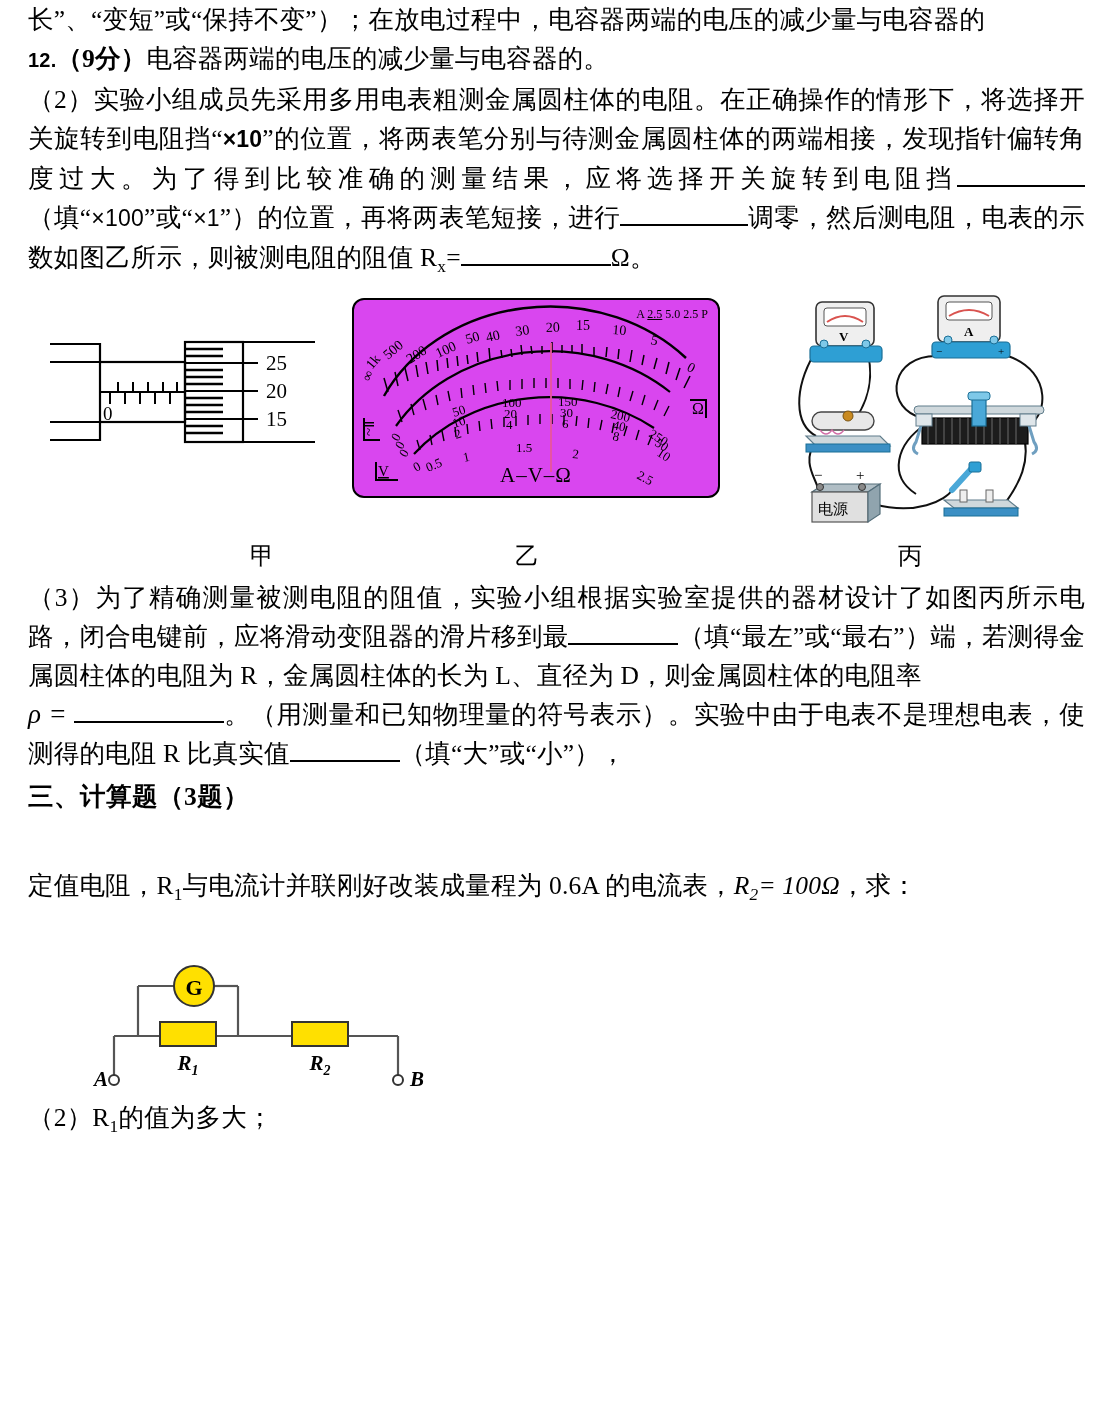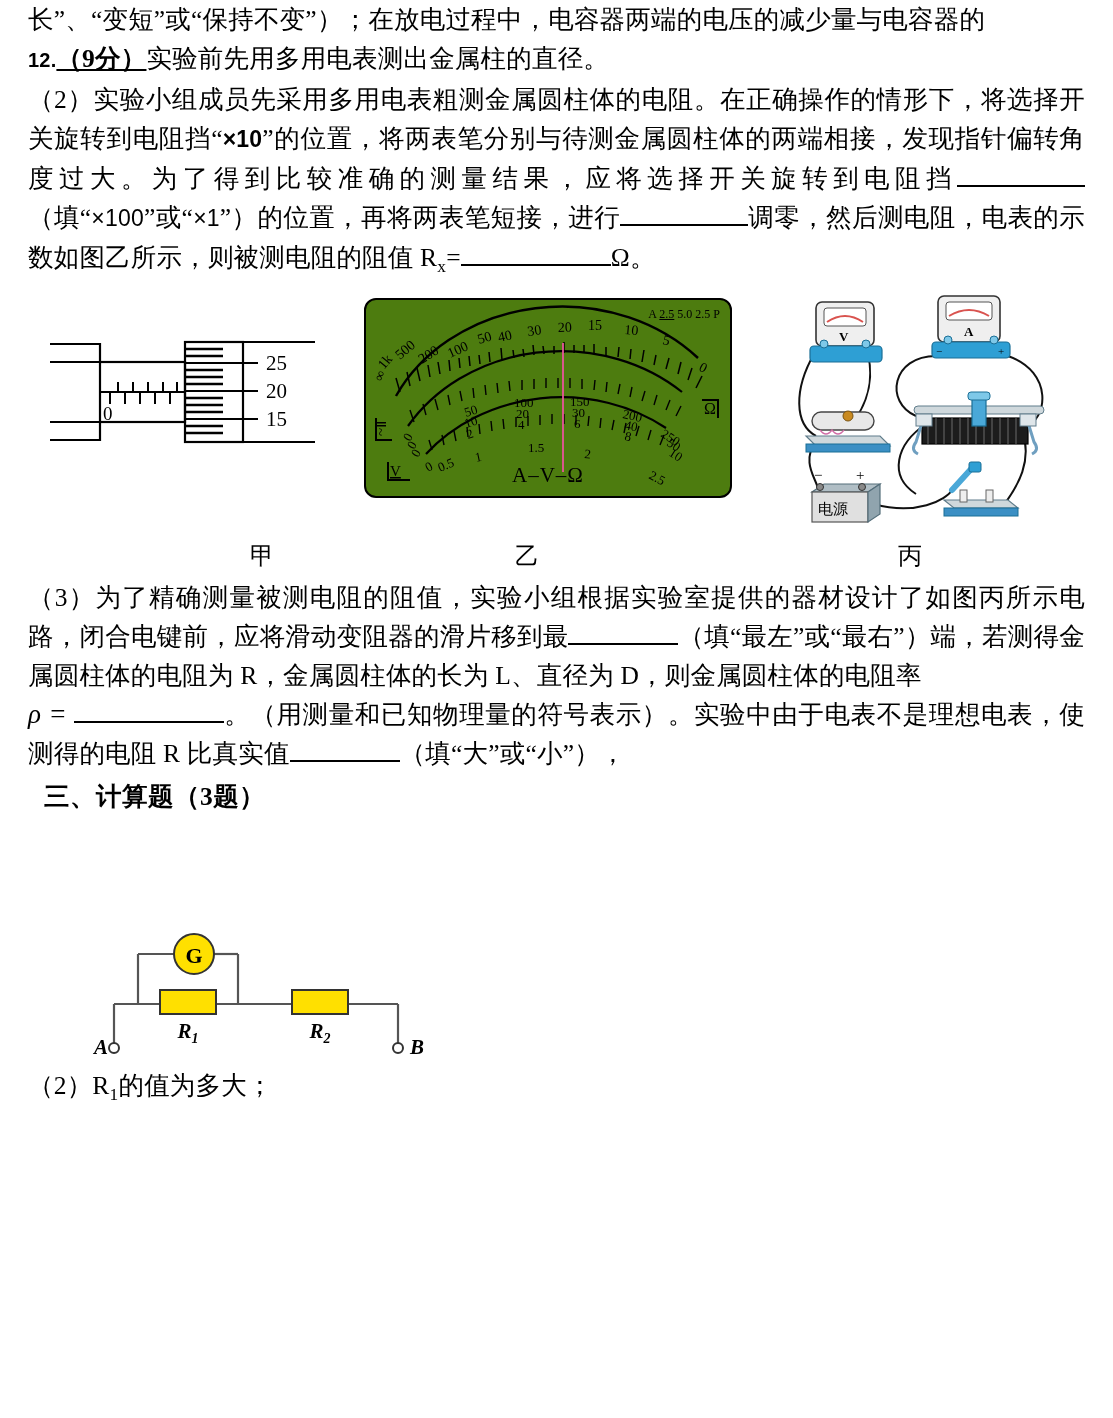--- a/index.html
+++ b/index.html
@@ -29,21 +29,20 @@
     letter-spacing: 0.2px;
   }
   .qnum {
     font-weight: bold;
     font-family: "Liberation Sans", sans-serif;
     font-size: 20px;
   }
   .qnum-cn {
     font-weight: bold;
     font-family: "Liberation Serif", serif;
-    text-decoration: underline;
   }
   .latin {
     font-family: "Liberation Sans", sans-serif;
     font-size: 23px;
   }
   .blank {
     display: inline-block;
     border-bottom: 2px solid #000;
     vertical-align: baseline;
   }
@@ -53,21 +52,21 @@
   .b-xl { width: 150px; }
   .ital {
     font-family: "Liberation Serif", serif;
     font-style: italic;
   }
   sub { font-size: 0.68em; }
 
   .sect-head {
     font-weight: bold;
     font-size: 25.5px;
-    margin: 16px;
+    margin: 0;
     letter-spacing: 0.5px;
   }
 
   
   .fig-row {
     position: relative;
     height: 246px;
     margin-top: 8px;
   }
   .fig-caption-row {
@@ -79,27 +78,27 @@
     position: absolute;
     top: 0;
   }
 
   
   .micro { position: absolute; left: 12px; top: 28px; }
 
   
   .mm-panel {
     position: absolute;
-    left: 336px;
+    left: 324px;
     top: 4px;
     width: 364px;
     height: 196px;
     border: 2.5px solid #000;
     border-radius: 12px;
-    background: #4d7c0f;
+    background: #d946ef;
     overflow: hidden;
   }
   .mm-avo {
     position: absolute;
     left: 50%;
     transform: translateX(-50%);
     bottom: 8px;
     font-size: 21px;
     letter-spacing: 1px;
   }
@@ -123,21 +122,21 @@
 </head>
 <body>
 
 <div id="page">
 
   <p class="para">
     <span>长”、“变短”或“保持不变”）；在放电过程中，电容器两端的电压的减少量与电容器的</span>
   </p>
 
   <p class="para">
-    <span class="qnum">12.</span><span class="qnum-cn">（9分）</span><span>实验前先用多用电表测出金属柱的直径。</span>
+    <span class="qnum">12.</span><span class="qnum-cn">（9分）</span><span>电容器两端的电压的减少量与电容器的。</span>
   </p>
 
 
   <p class="para">
     <span>（2）</span><span>实验小组成员先采用多用电表粗测金属圆柱体的电阻。在正确操作的情形下，将选择开关旋转到电阻挡“</span><b class="latin">×10</b><span>”的位置，将两表笔分别与待测金属圆柱体的两端相接，发现指针偏转角度过大。为了得到比较准确的测量结果，应将选择开关旋转到电阻挡</span><span class="blank b-lg"></span><span>（填“</span><span class="latin">×100</span><span>”或“</span><span class="latin">×1</span><span>”）的位置，再将两表笔短接，进行</span><span class="blank b-lg"></span><span>调零，然后测电阻，电表的示数如图乙所示，则被测电阻的阻值 R</span><sub>x</sub><span>=</span><span class="blank b-xl"></span><span>Ω。</span>
   </p>
 
   <div class="fig-row">
 
     <div class="micro">
@@ -456,20 +455,23 @@
     <span class="ital" style="font-size:27px">ρ =</span> <span class="blank b-xl"></span><span>。（用测量和已知物理量的符号表示）。实验中由于电表不是理想电表，使测得的电阻 R 比真实值</span><span class="blank b-md"></span><span>（填“大”或“小”），</span>
   </p>
 
   <p class="sect-head" style="margin-top:6px">三、计算题（3题）</p>
 
   <div class="sp"></div>
 
 
   <div class="sp" style="height:30px"></div>
 
+  <p class="para">
+    <span>定值电阻，R</span><sub>1</sub><span>与电流计并联刚好改装成量程为 0.6A 的电流表，</span><span class="ital">R</span><sub class="ital">2</sub><span class="ital">= 100Ω</span><span>，求：</span>
+  </p>
 
   <div class="schem">
     <svg width="360" height="170" viewBox="0 0 360 170" style="margin-left:58px">
 
       <g fill="none" stroke="#555" stroke-width="2.2">
         <path d="M28 112 L28 152"></path>
         <path d="M28 112 L150 112"></path>
         <path d="M150 112 L212 112"></path>
         <path d="M262 112 L312 112"></path>
         <path d="M312 112 L312 152"></path>

